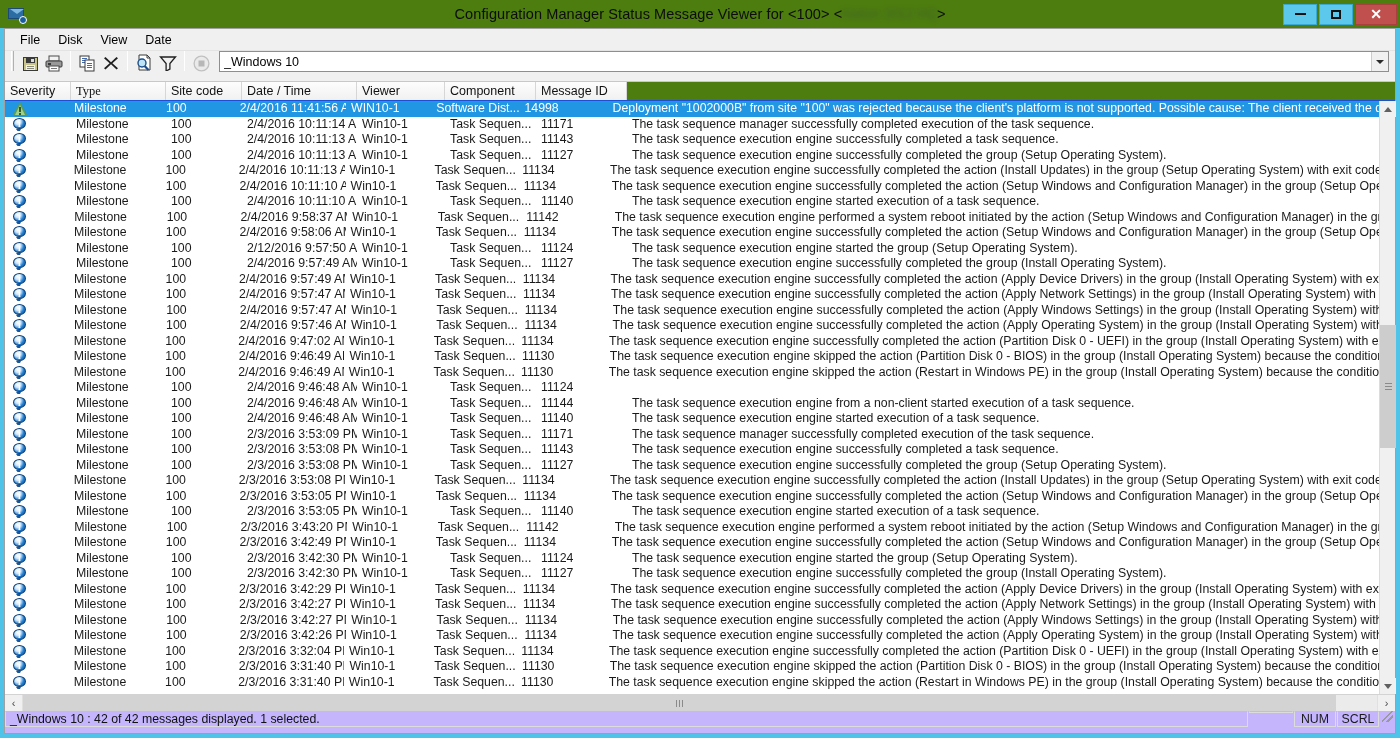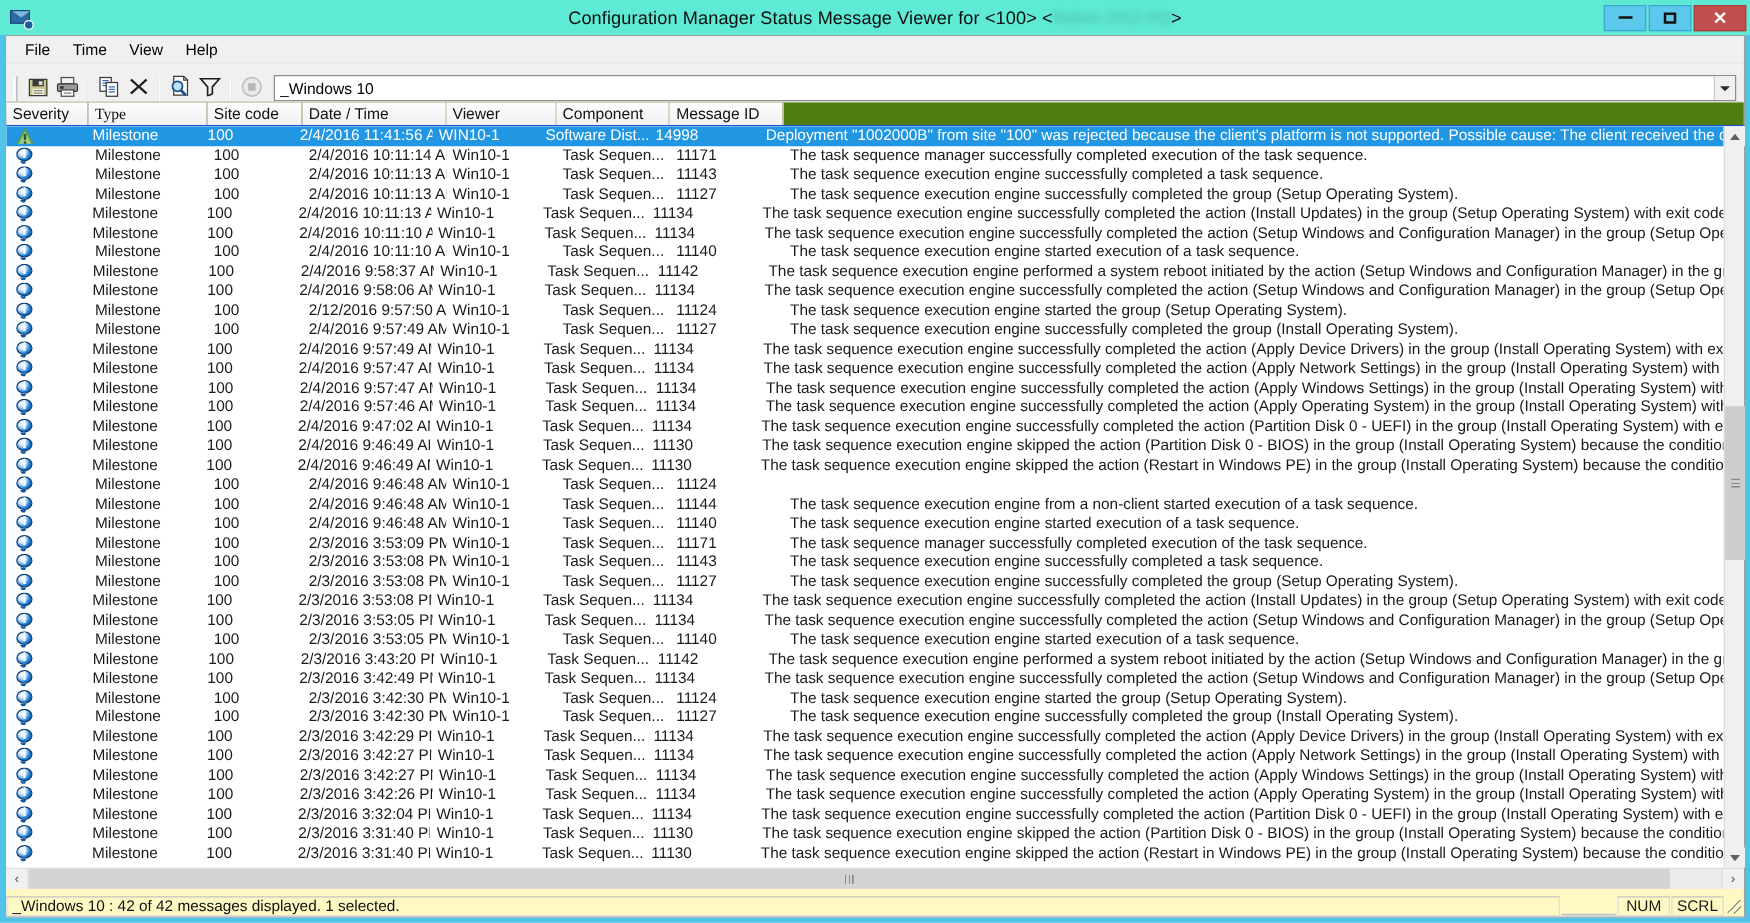--- a/index.html
+++ b/index.html
@@ -14,21 +14,21 @@
   #app {
     width: 1400px; height: 738px;
     background: #4fc3e8;
     position: relative;
     display: flex;
     flex-direction: column;
   }
   
   .titlebar {
     height: 28px;
-    background: #5eead4;
+    background: #4d7c0f;
     display: flex;
     align-items: center;
     position: relative;
     flex: 0 0 28px;
   }
   .app-icon {
     width: 18px; height: 18px;
     margin-left: 8px;
     position: relative;
     flex: 0 0 18px;
@@ -123,21 +123,21 @@
     font-size: 12.5px;
     color: #000;
     cursor: default;
   }
 
   
   .toolbar {
     height: 30px;
     background: #f0f0f0;
     display: flex;
-    align-items: flex-end;
+    align-items: flex-start;
     padding: 0 4px;
     flex: 0 0 30px;
   }
   .tb-grip {
     width: 3px; height: 20px;
     border-left: 1px solid #fff;
     border-right: 1px solid #b0b0b0;
     margin: 0 4px 0 2px;
   }
   .tb-btn {
@@ -385,23 +385,23 @@
       linear-gradient(to right,
       #8a8a8a 0 1px, transparent 1px 3px,
       #8a8a8a 3px 4px, transparent 4px 6px,
       #8a8a8a 6px 7px);
   }
 
   
   .statusbar {
     height: 22px;
     flex: 0 0 22px;
-    background: #fef9c3;
-    display: flex;
-    align-items: flex-end;
+    background: #c4b5fd;
+    display: flex;
+    align-items: flex-start;
     font-size: 12.3px;
     color: #111;
   }
   .status-pane {
     flex: 1 1 auto;
     border: 1px solid #dcdcdc;
     border-top-color: #c2c2c2;
     display: flex; align-items: center;
     padding-left: 4px;
     overflow: hidden;
@@ -455,23 +455,23 @@
           <span class="max-glyph"></span>
         </div>
       <div class="win-btn close">✕</div>
     </div>
   </div>
 
   <div class="client">
 
     <div class="menubar">
       <div class="menu-item">File</div>
-      <div class="menu-item">Time</div>
+      <div class="menu-item">Disk</div>
       <div class="menu-item">View</div>
-      <div class="menu-item">Help</div>
+      <div class="menu-item">Date</div>
     </div>
 
     <div class="toolbar">
       <div class="tb-grip"></div>
 
       <div class="tb-btn">
         <svg width="17" height="17" viewBox="0 0 17 17">
           <rect x="1" y="2" width="15" height="14" fill="#3a3a3a"></rect>
           <rect x="2" y="3" width="13" height="12" fill="#c9c48a"></rect>
           <rect x="4" y="3" width="9" height="5" fill="#3a3a3a"></rect>

